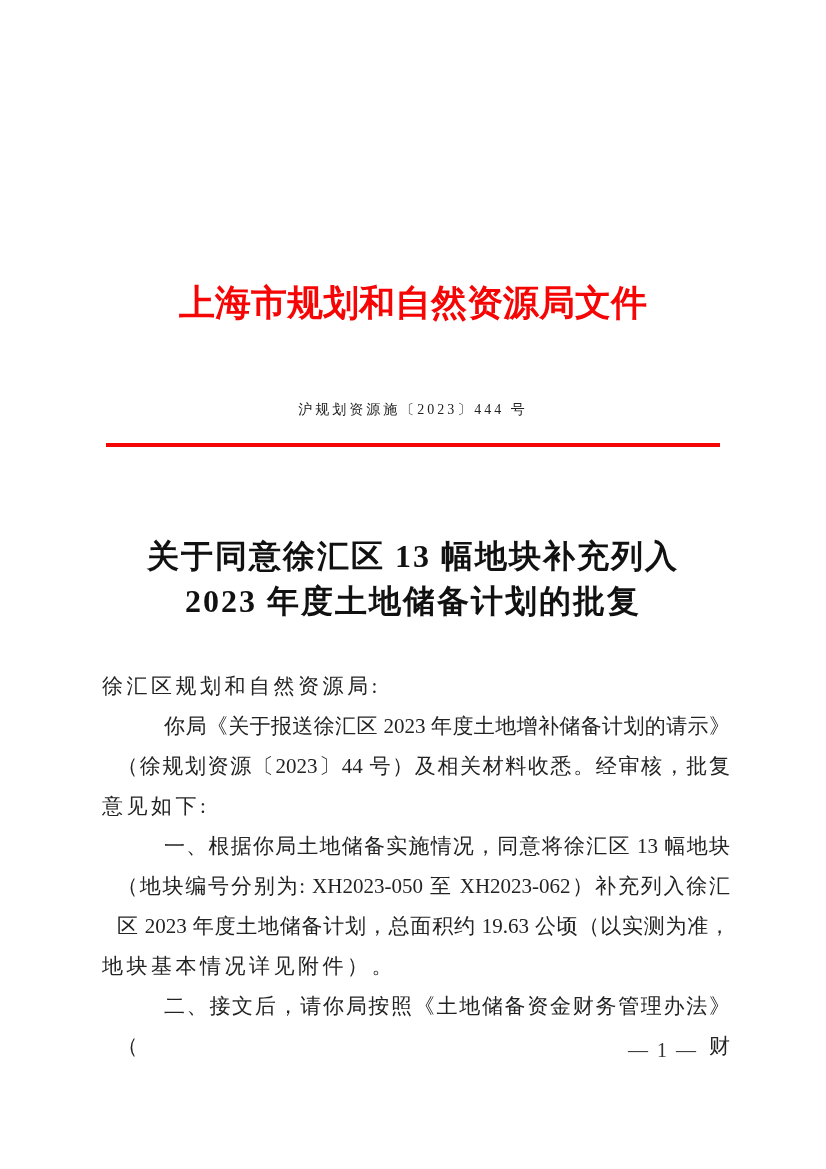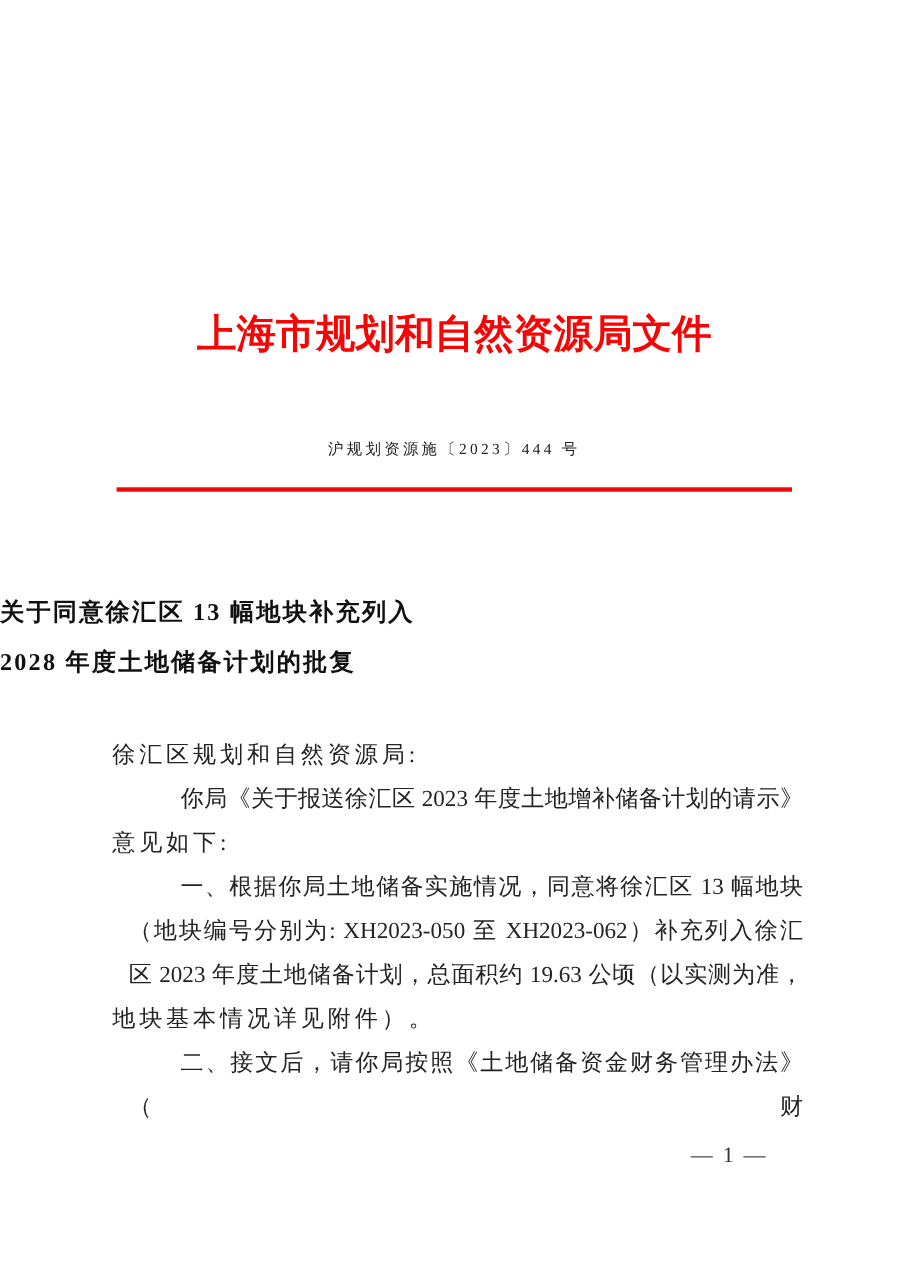--- a/index.html
+++ b/index.html
@@ -53,22 +53,23 @@
     height: 4px;
     background: #f60505;
   }
 
   
   .doc-title {
     position: absolute;
     top: 534px;
     left: 0;
     width: 100%;
+    text-align: center;
     font-weight: bold;
-    font-size: 22px;
+    font-size: 32px;
     line-height: 45px;
     letter-spacing: 2px;
     color: #111111;
   }
 
   
   .body-text {
     position: absolute;
     top: 666px;
     left: 102px;
@@ -108,26 +109,27 @@
 <div class="page">
 
   <div class="letterhead-title">上海市规划和自然资源局文件</div>
 
   <div class="doc-number">沪规划资源施〔2023〕444 号</div>
 
   <div class="red-rule"></div>
 
   <div class="doc-title">
     <div>关于同意徐汇区 13 幅地块补充列入</div>
-    <div>2028 年度土地储备计划的批复</div>
+    <div>2023 年度土地储备计划的批复</div>
   </div>
 
   <div class="body-text">
     <div class="body-line loose">徐汇区规划和自然资源局:</div>
     <div class="body-line fill indent">你局《关于报送徐汇区 2023 年度土地增补储备计划的请示》</div>
+    <div class="body-line fill">（徐规划资源〔2023〕44 号）及相关材料收悉。经审核，批复</div>
     <div class="body-line loose">意见如下:</div>
     <div class="body-line fill indent">一、根据你局土地储备实施情况，同意将徐汇区 13 幅地块</div>
     <div class="body-line fill">（地块编号分别为: XH2023-050 至 XH2023-062）补充列入徐汇</div>
     <div class="body-line fill">区 2023 年度土地储备计划，总面积约 19.63 公顷（以实测为准，</div>
     <div class="body-line loose">地块基本情况详见附件）。</div>
     <div class="body-line fill indent">二、接文后，请你局按照《土地储备资金财务管理办法》（财</div>
   </div>
 
   <div class="page-number">— 1 —</div>
 

